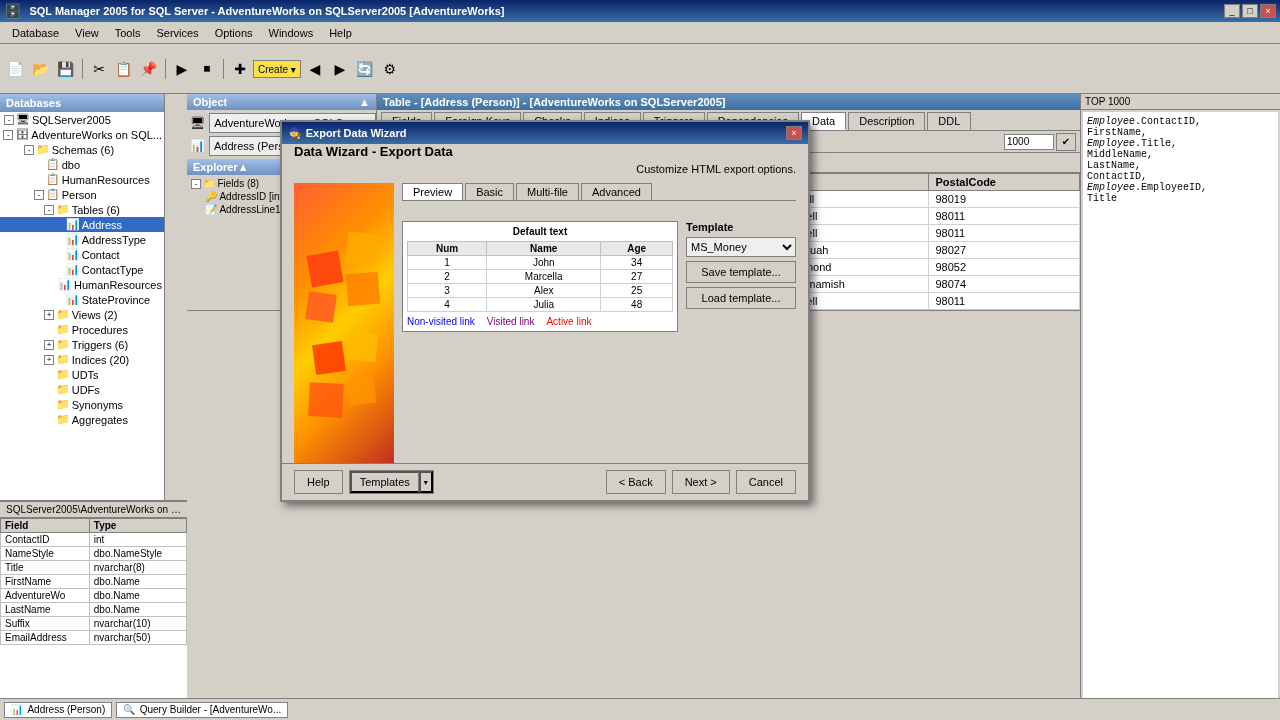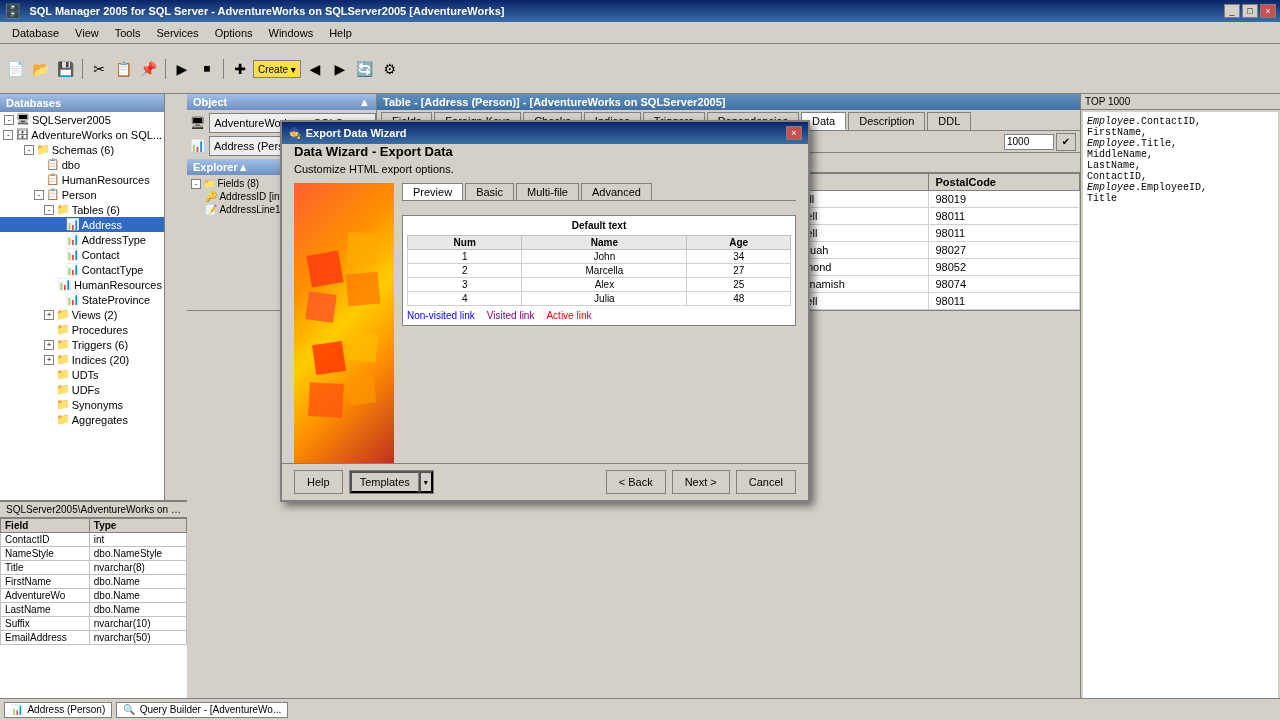--- a/index.html
+++ b/index.html
@@ -348,20 +348,21 @@
       padding: 0 12px;
     }
     .wizard-title {
       font-size: 13px;
       font-weight: bold;
       margin-bottom: 4px;
     }
     .wizard-subtitle {
       font-size: 11px;
       margin-bottom: 8px;
+      text-align: right;
     }
     .wizard-body {
       display: flex;
       gap: 8px;
     }
     .wizard-logo {
       width: 100px;
       height: 280px;
       background: linear-gradient(135deg, #ff6030 0%, #ff9000 30%, #ffcc00 50%, #ff9000 70%, #c03020 100%);
       display: flex;
@@ -375,21 +376,21 @@
       flex: 1;
       display: flex;
       flex-direction: column;
       gap: 6px;
     }
 
     
     .dialog-tabs {
       display: flex;
       border-bottom: 1px solid #808080;
-      margin-bottom: 8px;
+      margin-bottom: 14px;
     }
     .dialog-tab {
       padding: 2px 10px;
       border: 1px solid #808080;
       border-bottom: none;
       background: #d4d0c8;
       cursor: pointer;
       font-size: 11px;
       margin-right: 2px;
     }
@@ -1076,20 +1077,30 @@
                     </tr>
                   </tbody>
               </table>
               <div class="preview-links">
                 <span class="link-nonvisited">Non-visited link</span>
                 <span class="link-visited">Visited link</span>
                 <span class="link-active">Active link</span>
               </div>
             </div>
 
+            <div class="template-section" style="width:110px;">
+              <div class="template-label">Template</div>
+              <div class="template-dropdown-row">
+                <select class="template-select">
+                  <option>MS_Money</option>
+                </select>
+              </div>
+              <button class="template-btn">Save template...</button>
+              <button class="template-btn">Load template...</button>
+            </div>
           </div>
         </div>
       </div>
     </div>
 
     <div class="dialog-buttons">
       <button class="dlg-btn">Help</button>
       <div class="dlg-btn-split">
         <button class="dlg-btn-main">Templates</button>
         <button class="dlg-btn-arrow">▾</button>

